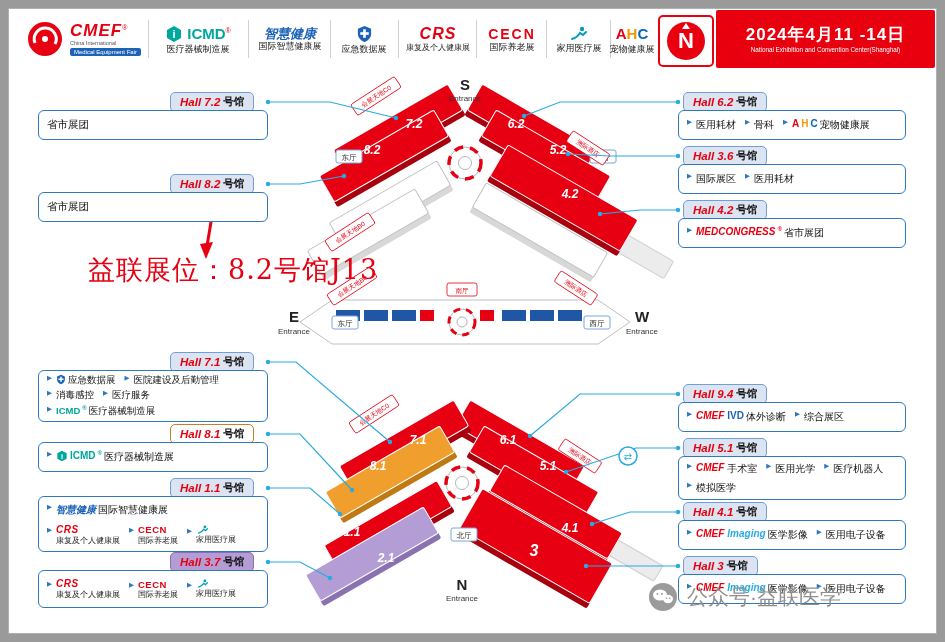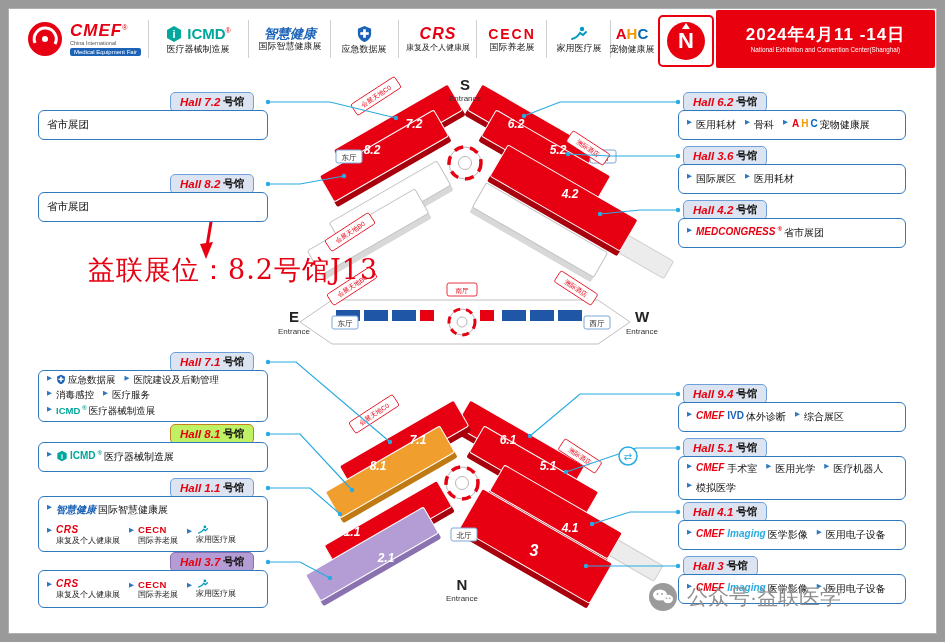--- a/index.html
+++ b/index.html
@@ -29,21 +29,21 @@
   .ncirc .needle{position:absolute;top:1px;left:50%;transform:translateX(-50%);width:0;height:0;border-left:4px solid transparent;border-right:4px solid transparent;border-bottom:6px solid #fff}
   .banner{position:absolute;left:706px;top:0;width:219px;height:58px;background:#e8000f;color:#fff;display:flex;flex-direction:column;align-items:center;justify-content:center;line-height:1.15;border-radius:2px}
   .bDate{font-size:17px;font-weight:bold;letter-spacing:1px}
   .bVenue{font-size:16px;font-weight:bold;letter-spacing:1px}
   .bEn{font-size:6.3px;margin-top:1px}
 
   
   .chip{position:absolute;height:20px;display:inline-flex;align-items:center;padding:0 9px;background:#dbe4f0;border:1px solid #6f9fd8;border-radius:5px;white-space:nowrap;box-sizing:border-box}
   .chip .code{color:#e8000f;font-weight:bold;font-style:italic;font-size:11.5px}
   .chip .suf{color:#111;font-weight:bold;font-size:10.5px;margin-left:3px}
-  .chip.orange{background:#bef264;border-color:#c97f1b}
+  .chip.orange{background:#ffffff;border-color:#c97f1b}
   .chip.purple{background:#b39dd4;border-color:#8a6fb5}
   .cbox{position:absolute;background:#fff;border:1.3px solid #2e79c0;border-radius:6px;box-sizing:border-box;padding:3px 8px;display:flex;flex-wrap:wrap;align-items:center;gap:2px 9px;font-size:10px;color:#111}
   .plain{font-size:10.5px;color:#111}
   .it{display:inline-flex;align-items:flex-start;gap:2px;white-space:nowrap}
   .it::before{content:"▶";color:#2e79c0;font-size:6.5px;margin-right:2px}
   .w100{width:100%}
   .col{display:inline-flex;flex-direction:column;align-items:flex-start;position:relative;padding-left:9px;line-height:1.2}
   .col::before{content:"▶";color:#2e79c0;font-size:6.5px;position:absolute;left:0;top:2px}
   .col .cap{font-size:8px;color:#222;white-space:nowrap}
   .crs{color:#e60012;font-weight:bold;font-style:italic;letter-spacing:.5px;font-size:10px}

